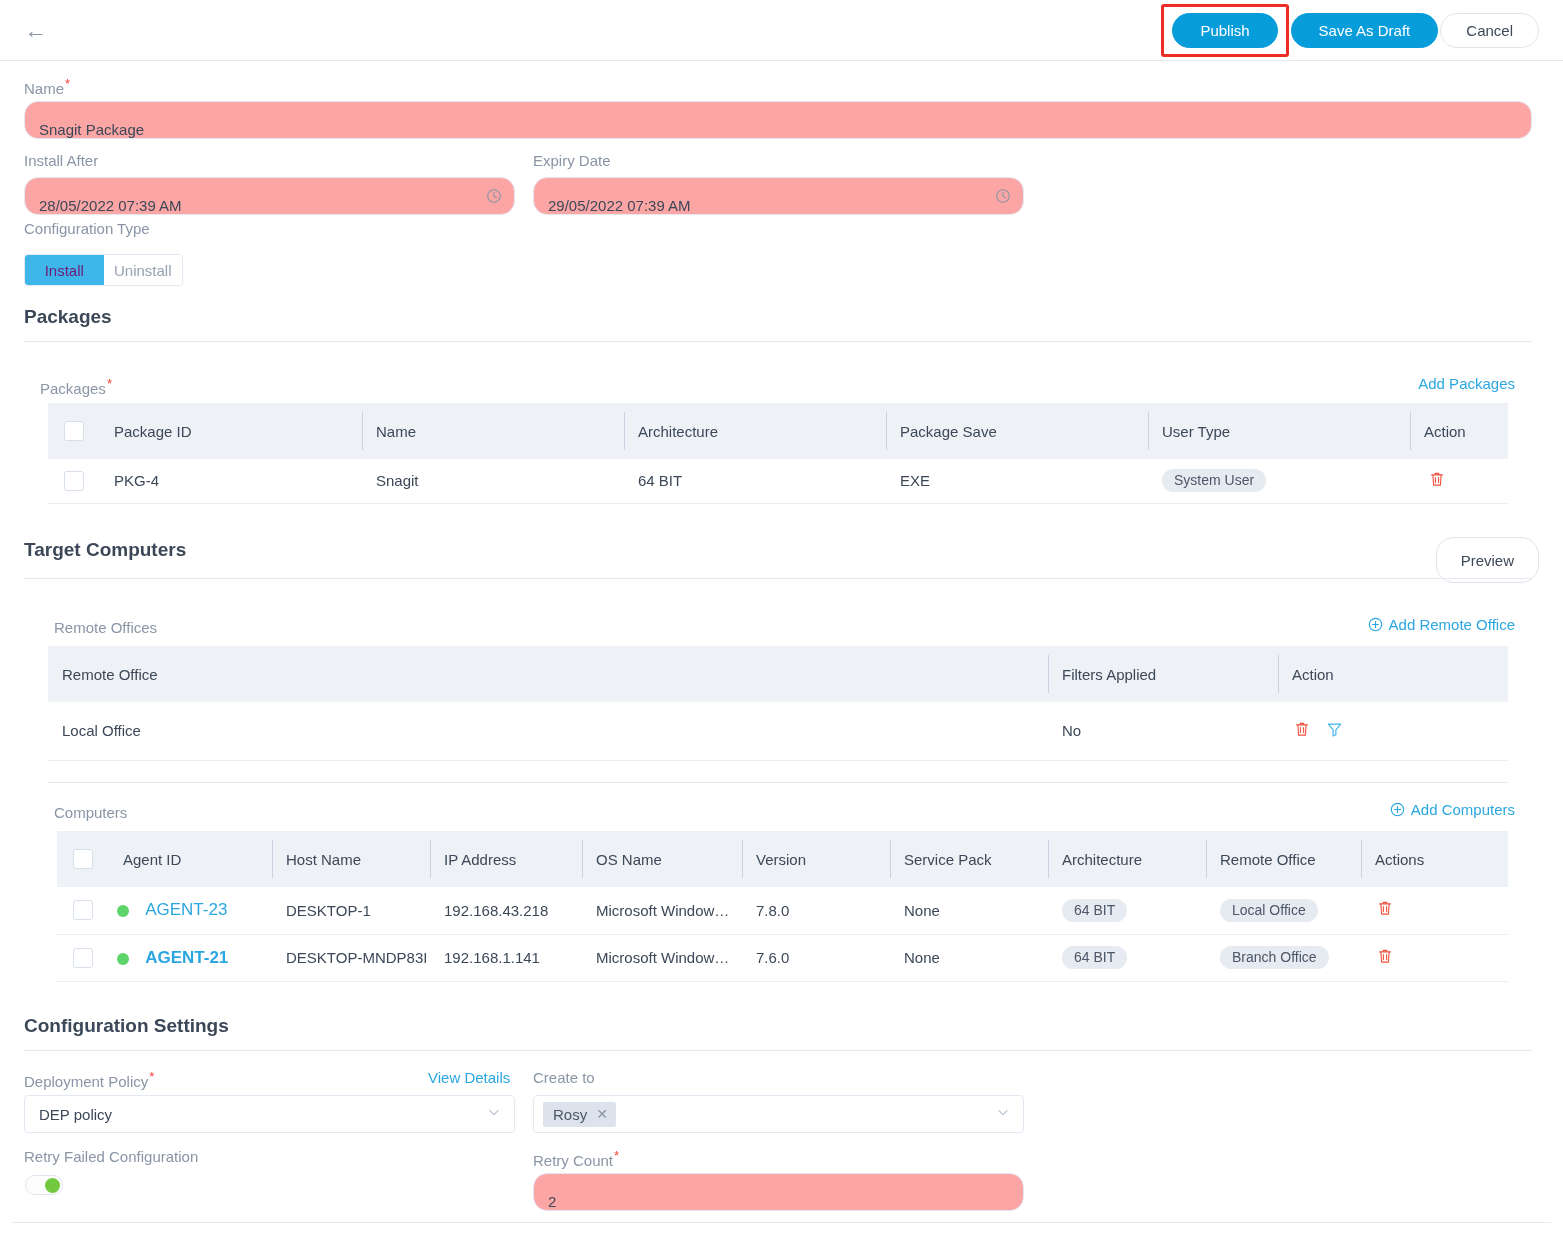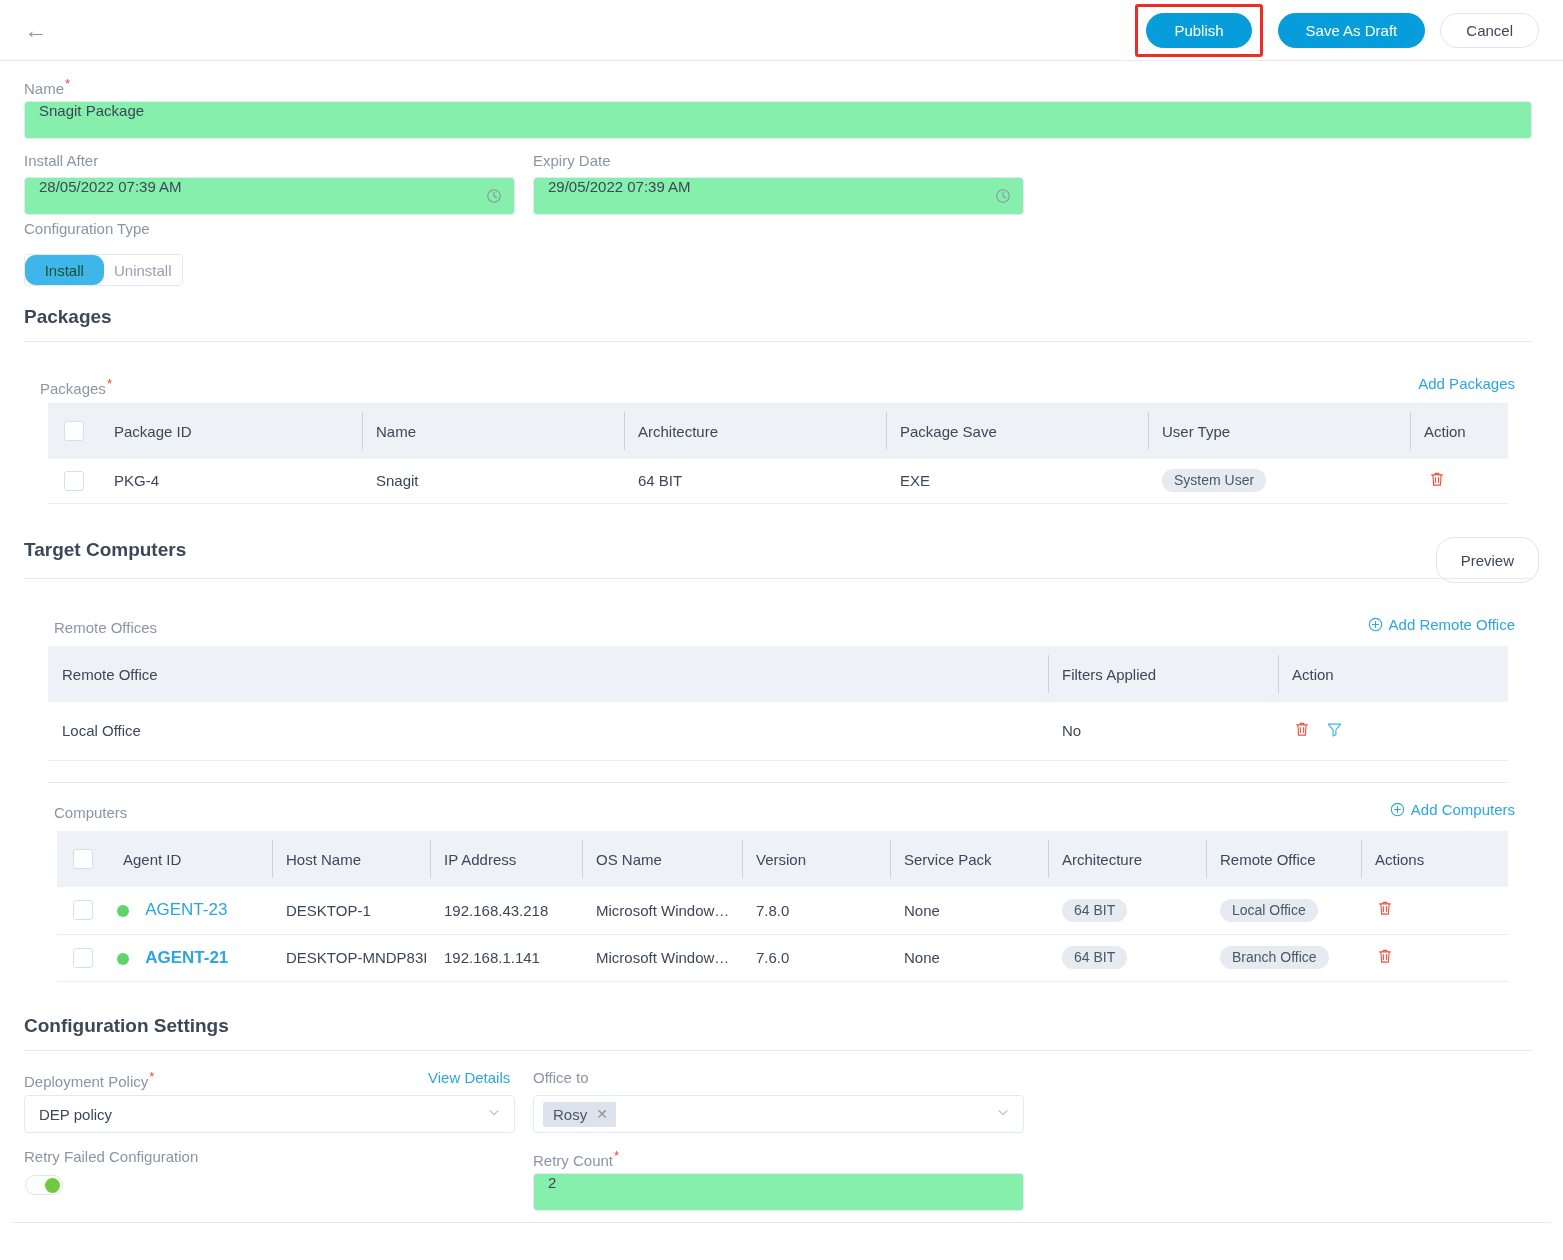--- a/index.html
+++ b/index.html
@@ -23,57 +23,57 @@
   }
   .back-arrow {
     margin-left:24px; font-size:23px; color:#8a95a5; line-height:1;
     cursor:pointer; user-select:none;
   }
   .page-title {
     margin-left:13px; font-size:24px; font-weight:600; color:#2ba6e0;
     letter-spacing:-0.1px;
   }
   .top-actions {
-    margin-left:auto; margin-right:24px; display:flex; align-items:center; gap:15px;
+    margin-left:auto; margin-right:24px; display:flex; align-items:center; gap:2px;
   }
   .btn {
     height:35px; border-radius:18px; font-size:15px; display:flex; align-items:center;
     justify-content:center; cursor:pointer; white-space:nowrap;
   }
   .btn-primary { background:#079ddb; color:#fff; padding:0 27px; border:1px solid #079ddb; }
   .btn-outline { background:#fff; color:#3c4858; padding:0 25px; border:1px solid #dfe4ec; }
   .publish-wrap {
     position:relative; padding:6px 8px; border:3px solid #ee2d24; border-radius:3px;
     display:flex; align-items:center;
   }
 
   
   .lbl { font-size:15px; color:#8a95a5; }
   .req { color:#f04438; font-size:13px; vertical-align:super; margin-left:1px; }
   .field {
-    border:1px solid #e3e9f2; border-radius:4px; background:#86efac;
-    font-size:15px; color:#3c4858; display:flex; align-items:flex-start;
+    border:1px solid #e3e9f2; border-radius:14px; background:#fca5a5;
+    font-size:15px; color:#3c4858; display:flex; align-items:flex-end;
     padding:0 14px; height:38px; position:relative;
   }
   .field .ic-right {
     position:absolute; right:12px; top:50%; transform:translateY(-50%);
     display:flex; align-items:center; color:#8a95a5;
   }
 
   
   .sect-title { font-size:19px; font-weight:600; color:#3c4858; }
   .hr { height:1px; background:#e6eaf0; width:100%; }
 
   
   .seg { display:flex; border:1px solid #e3e9f2; border-radius:4px; overflow:hidden; height:32px; width:159px; }
   .seg-item {
     flex:1; display:flex; align-items:center; justify-content:center;
     font-size:15px; cursor:pointer;
   }
-  .seg-item.active { background:#3fb6ea; color:#14532d;border-radius:11px; }
+  .seg-item.active { background:#3fb6ea; color:#701a75; }
   .seg-item.inactive { background:#fff; color:#98a2b3; }
 
   
   table { border-collapse:collapse; width:100%; }
   thead th {
     background:#eef1f6; font-size:15px; font-weight:400; color:#3c4858;
     text-align:left; height:56px; padding:0 0 0 14px; vertical-align:middle;
     position:relative;
   }
   thead th.divider::before {
@@ -381,21 +381,21 @@
   <div class="select" style="position:absolute; left:24px; top:1095px; width:491px;">
     <span>DEP policy</span>
     <span class="caret">
       <svg width="14" height="14" viewBox="0 0 14 14" fill="none" stroke="#b6c0cd" stroke-width="1.2">
         <path d="M3 5.2L7 9.2l4-4" stroke-linecap="round" stroke-linejoin="round"></path>
       </svg>
     </span>
   </div>
 
   <div style="position:absolute; left:533px; top:1069px;">
-    <span class="lbl">Office to</span>
+    <span class="lbl">Create to</span>
   </div>
   <div class="select" style="position:absolute; left:533px; top:1095px; width:491px; padding-left:9px;">
     <span class="chip">
       <span>Rosy</span>
       <span class="chip-x">✕</span>
     </span>
     <span class="caret">
       <svg width="14" height="14" viewBox="0 0 14 14" fill="none" stroke="#b6c0cd" stroke-width="1.2">
         <path d="M3 5.2L7 9.2l4-4" stroke-linecap="round" stroke-linejoin="round"></path>
       </svg>

